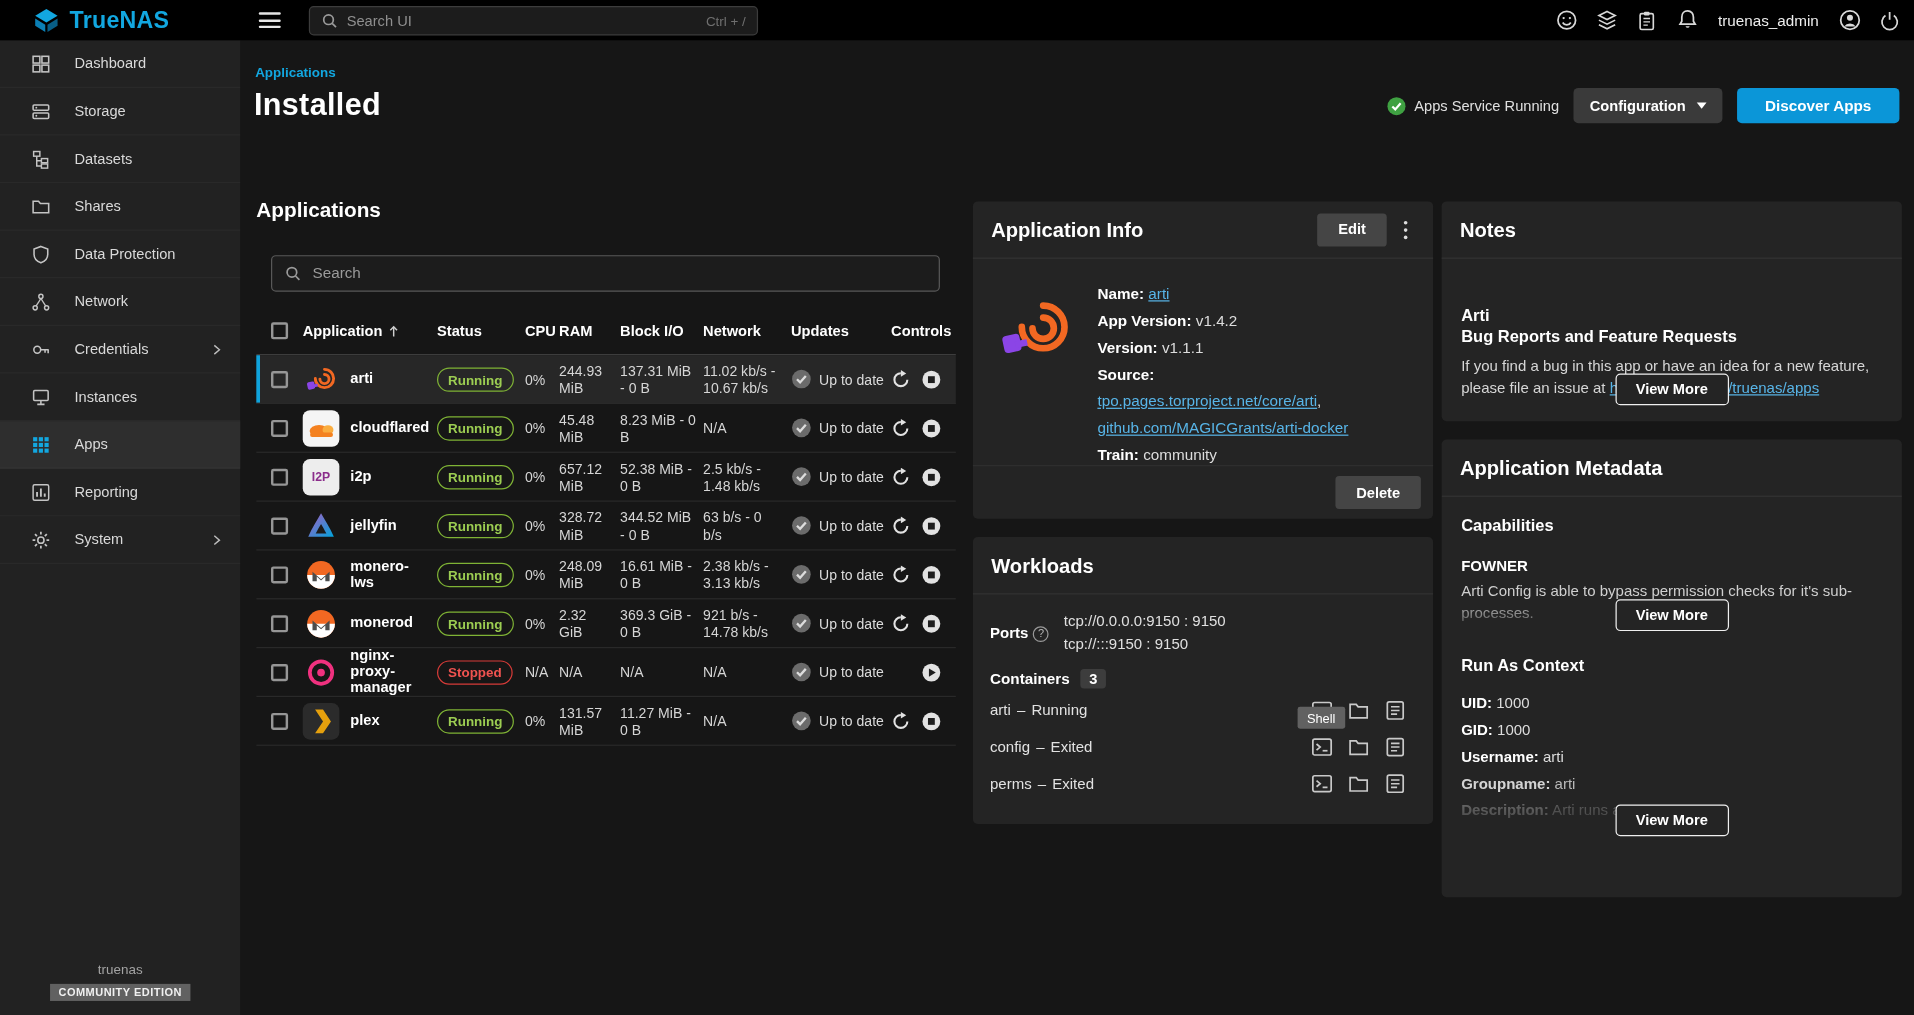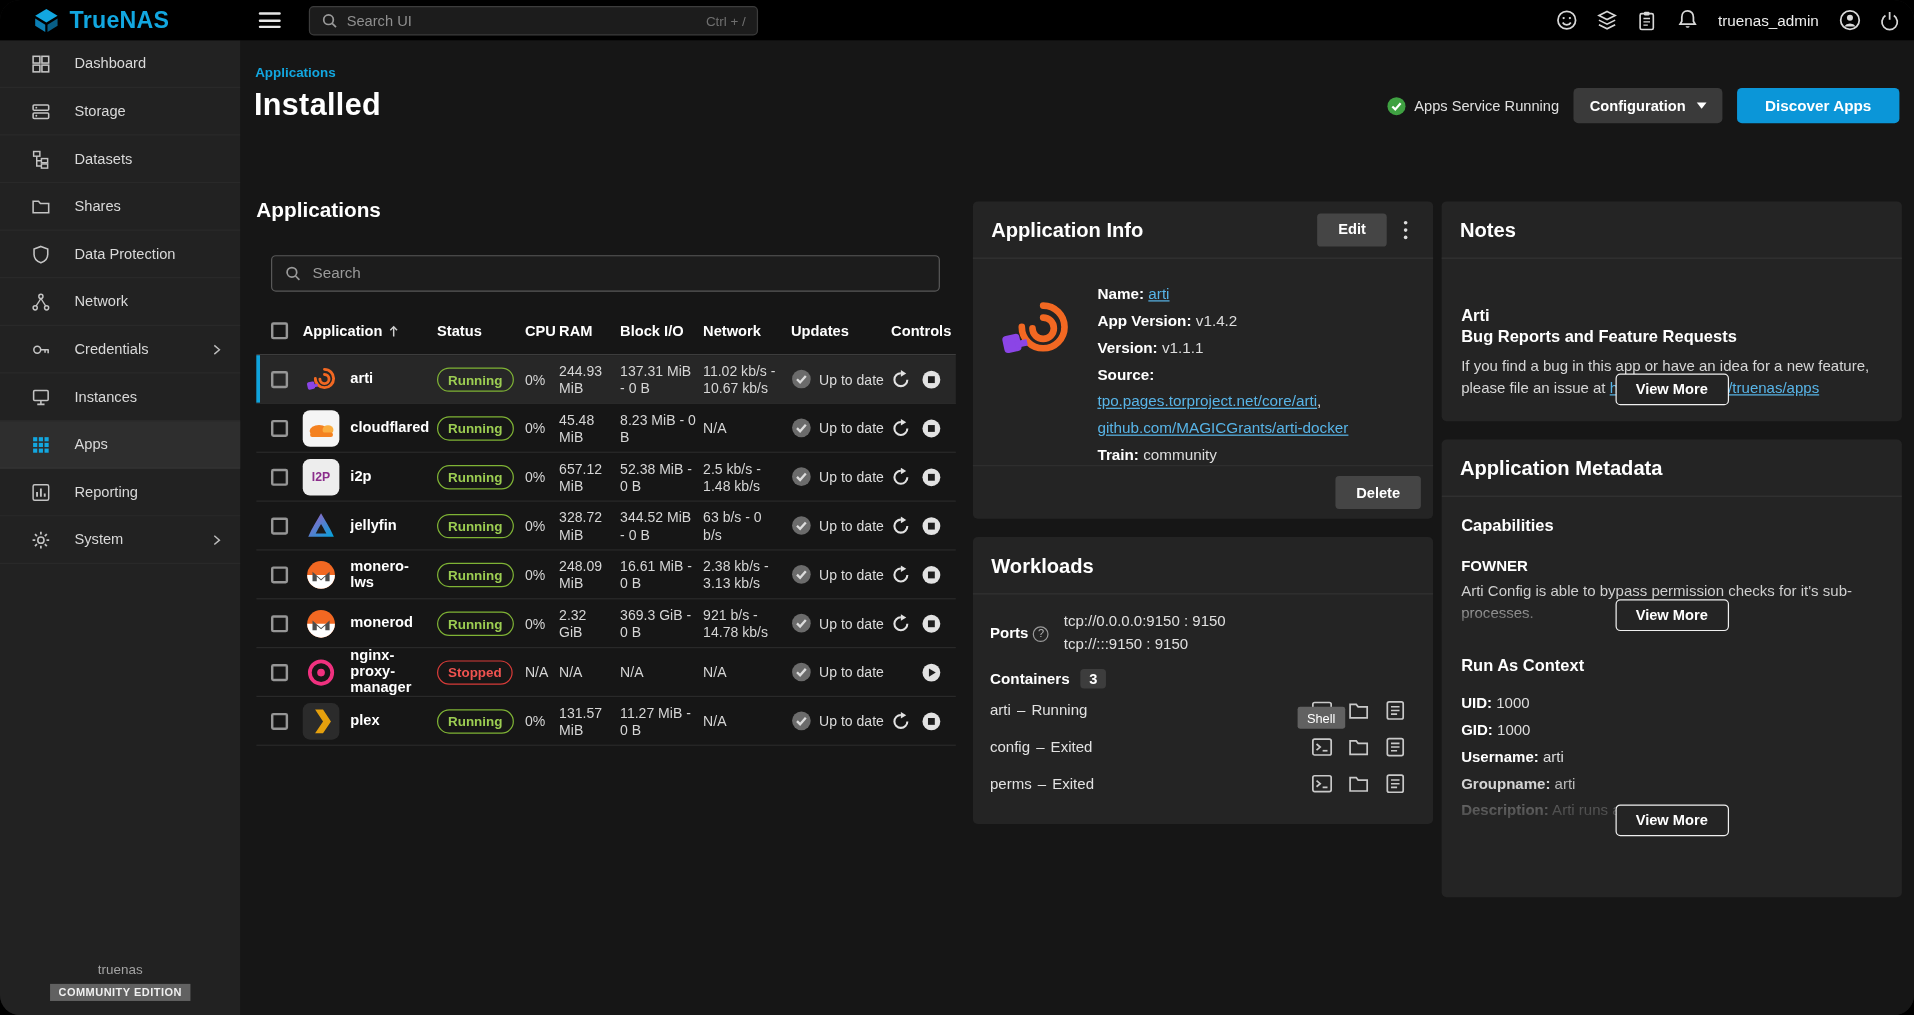--- a/index.html
+++ b/index.html
@@ -1,17 +1,17 @@
 <!DOCTYPE html>
 <html><head>
 <meta charset="utf-8">
 <style>
 *{margin:0;padding:0;box-sizing:border-box;}
 body{background:#000;}
-.viewport{width:1914px;height:1015px;overflow:hidden;position:relative;background:#141414;border-radius:20px;}
+.viewport{width:1914px;height:1015px;overflow:hidden;position:relative;background:#141414;}
 .scale{width:1568px;height:832px;transform:scale(1.2207);transform-origin:0 0;position:relative;background:#161616;font-family:"Liberation Sans",sans-serif;color:#e8e8e8;}
 svg{display:block;}
 button{font-family:inherit;border:none;cursor:pointer;}
 
 .topbar{position:absolute;top:0;left:0;width:1568px;height:33px;background:#000;display:flex;align-items:center;z-index:10;}
 .logo-area{width:197px;display:flex;align-items:center;padding-left:27px;gap:8px;}
 .logo-text{color:#12a7e0;font-size:19px;font-weight:bold;letter-spacing:.2px;}
 .hamburger{margin-left:15px;width:18px;height:13px;display:flex;flex-direction:column;justify-content:space-between;cursor:pointer;}
 .hamburger i{height:2px;background:#e6e6e6;border-radius:1px;}
 .search-ui{margin-left:23px;width:368px;height:24px;background:#1c1c1c;border:1px solid #3c3c3c;border-radius:4px;display:flex;align-items:center;padding:0 9px;gap:7px;}

